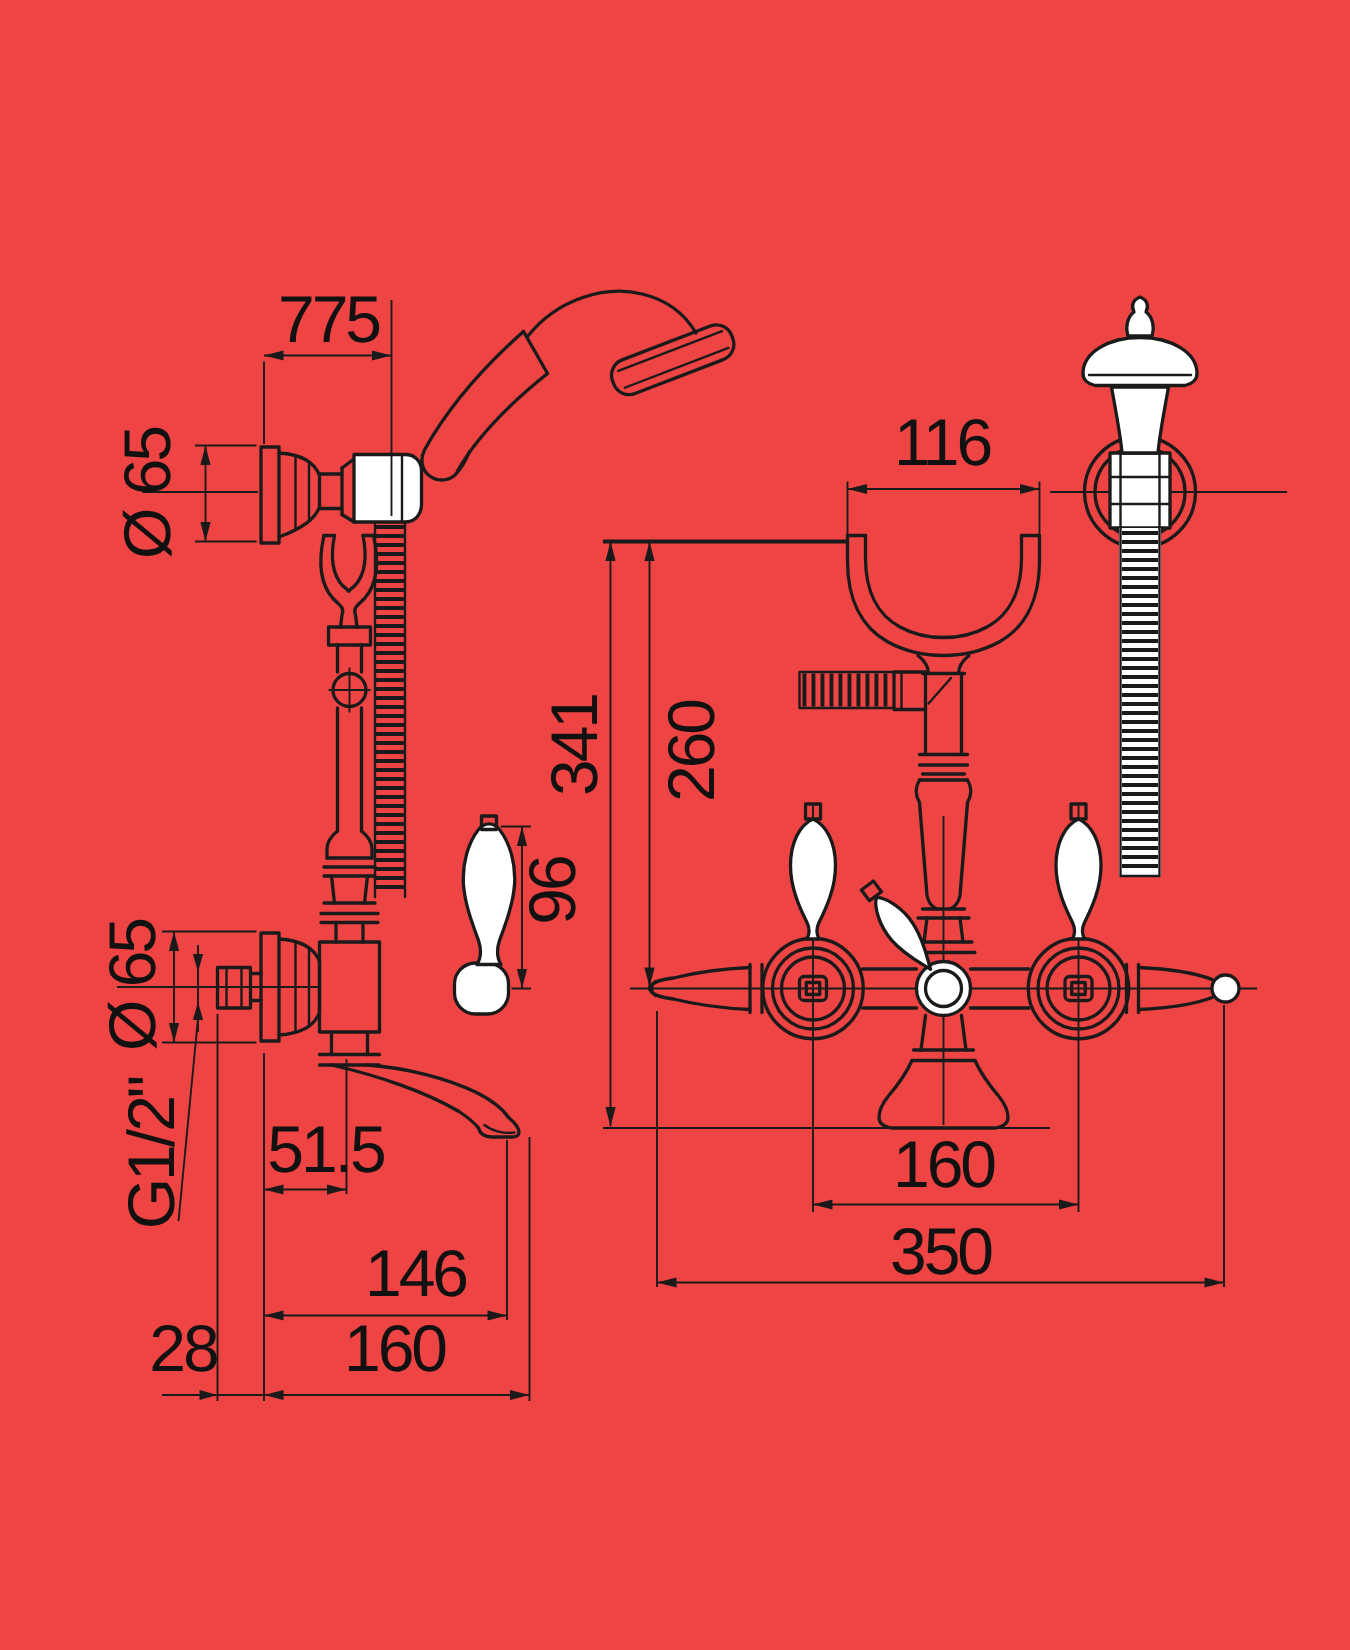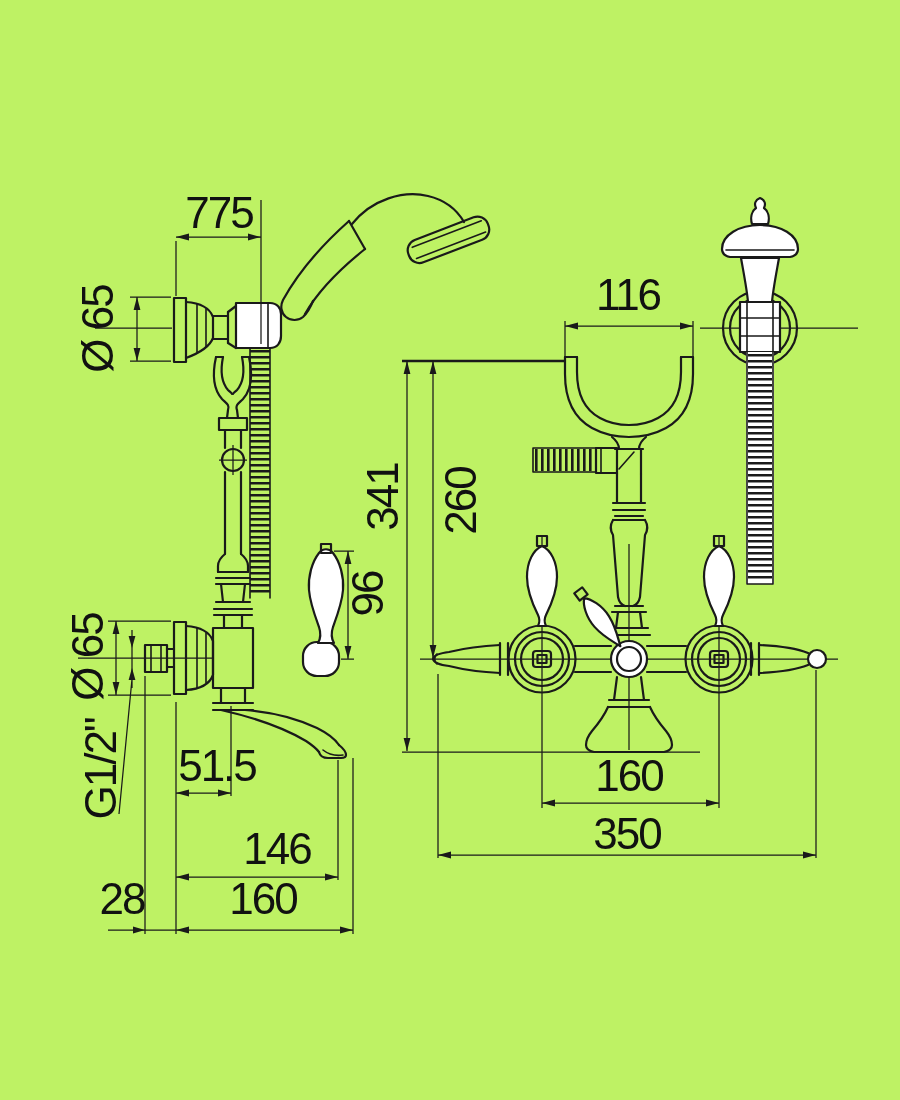--- a/index.html
+++ b/index.html
@@ -1,16 +1,16 @@
 <!DOCTYPE html>
 <html><head>
 <meta charset="utf-8">
 <style>
   html,body{margin:0;padding:0;background:#ffffff;}
-  .stage{position:relative;width:900px;height:1100px;background:#bef264;overflow:hidden;
+  .stage{position:relative;width:900px;height:1100px;background:#ef4444;overflow:hidden;
          font-family:"Liberation Sans", sans-serif;}
   svg text{font-family:"Liberation Sans", sans-serif;font-size:44px;letter-spacing:-2px;fill:#111;}
   .o  {fill:none;stroke:#1a1a1a;stroke-width:2.2;stroke-linecap:round;stroke-linejoin:round;}
   .ow {fill:#ffffff;stroke:#1a1a1a;stroke-width:2.2;stroke-linejoin:round;}
   .o1 {fill:none;stroke:#1a1a1a;stroke-width:1.6;stroke-linecap:round;}
   .thin{fill:none;stroke:#1a1a1a;stroke-width:1.25;stroke-linecap:butt;}
   .ref {fill:none;stroke:#1a1a1a;stroke-width:2.6;stroke-linecap:butt;}
   .coil{fill:none;stroke:#1a1a1a;stroke-linecap:butt;}
   .arw{fill:#1a1a1a;stroke:none;}
 </style>

